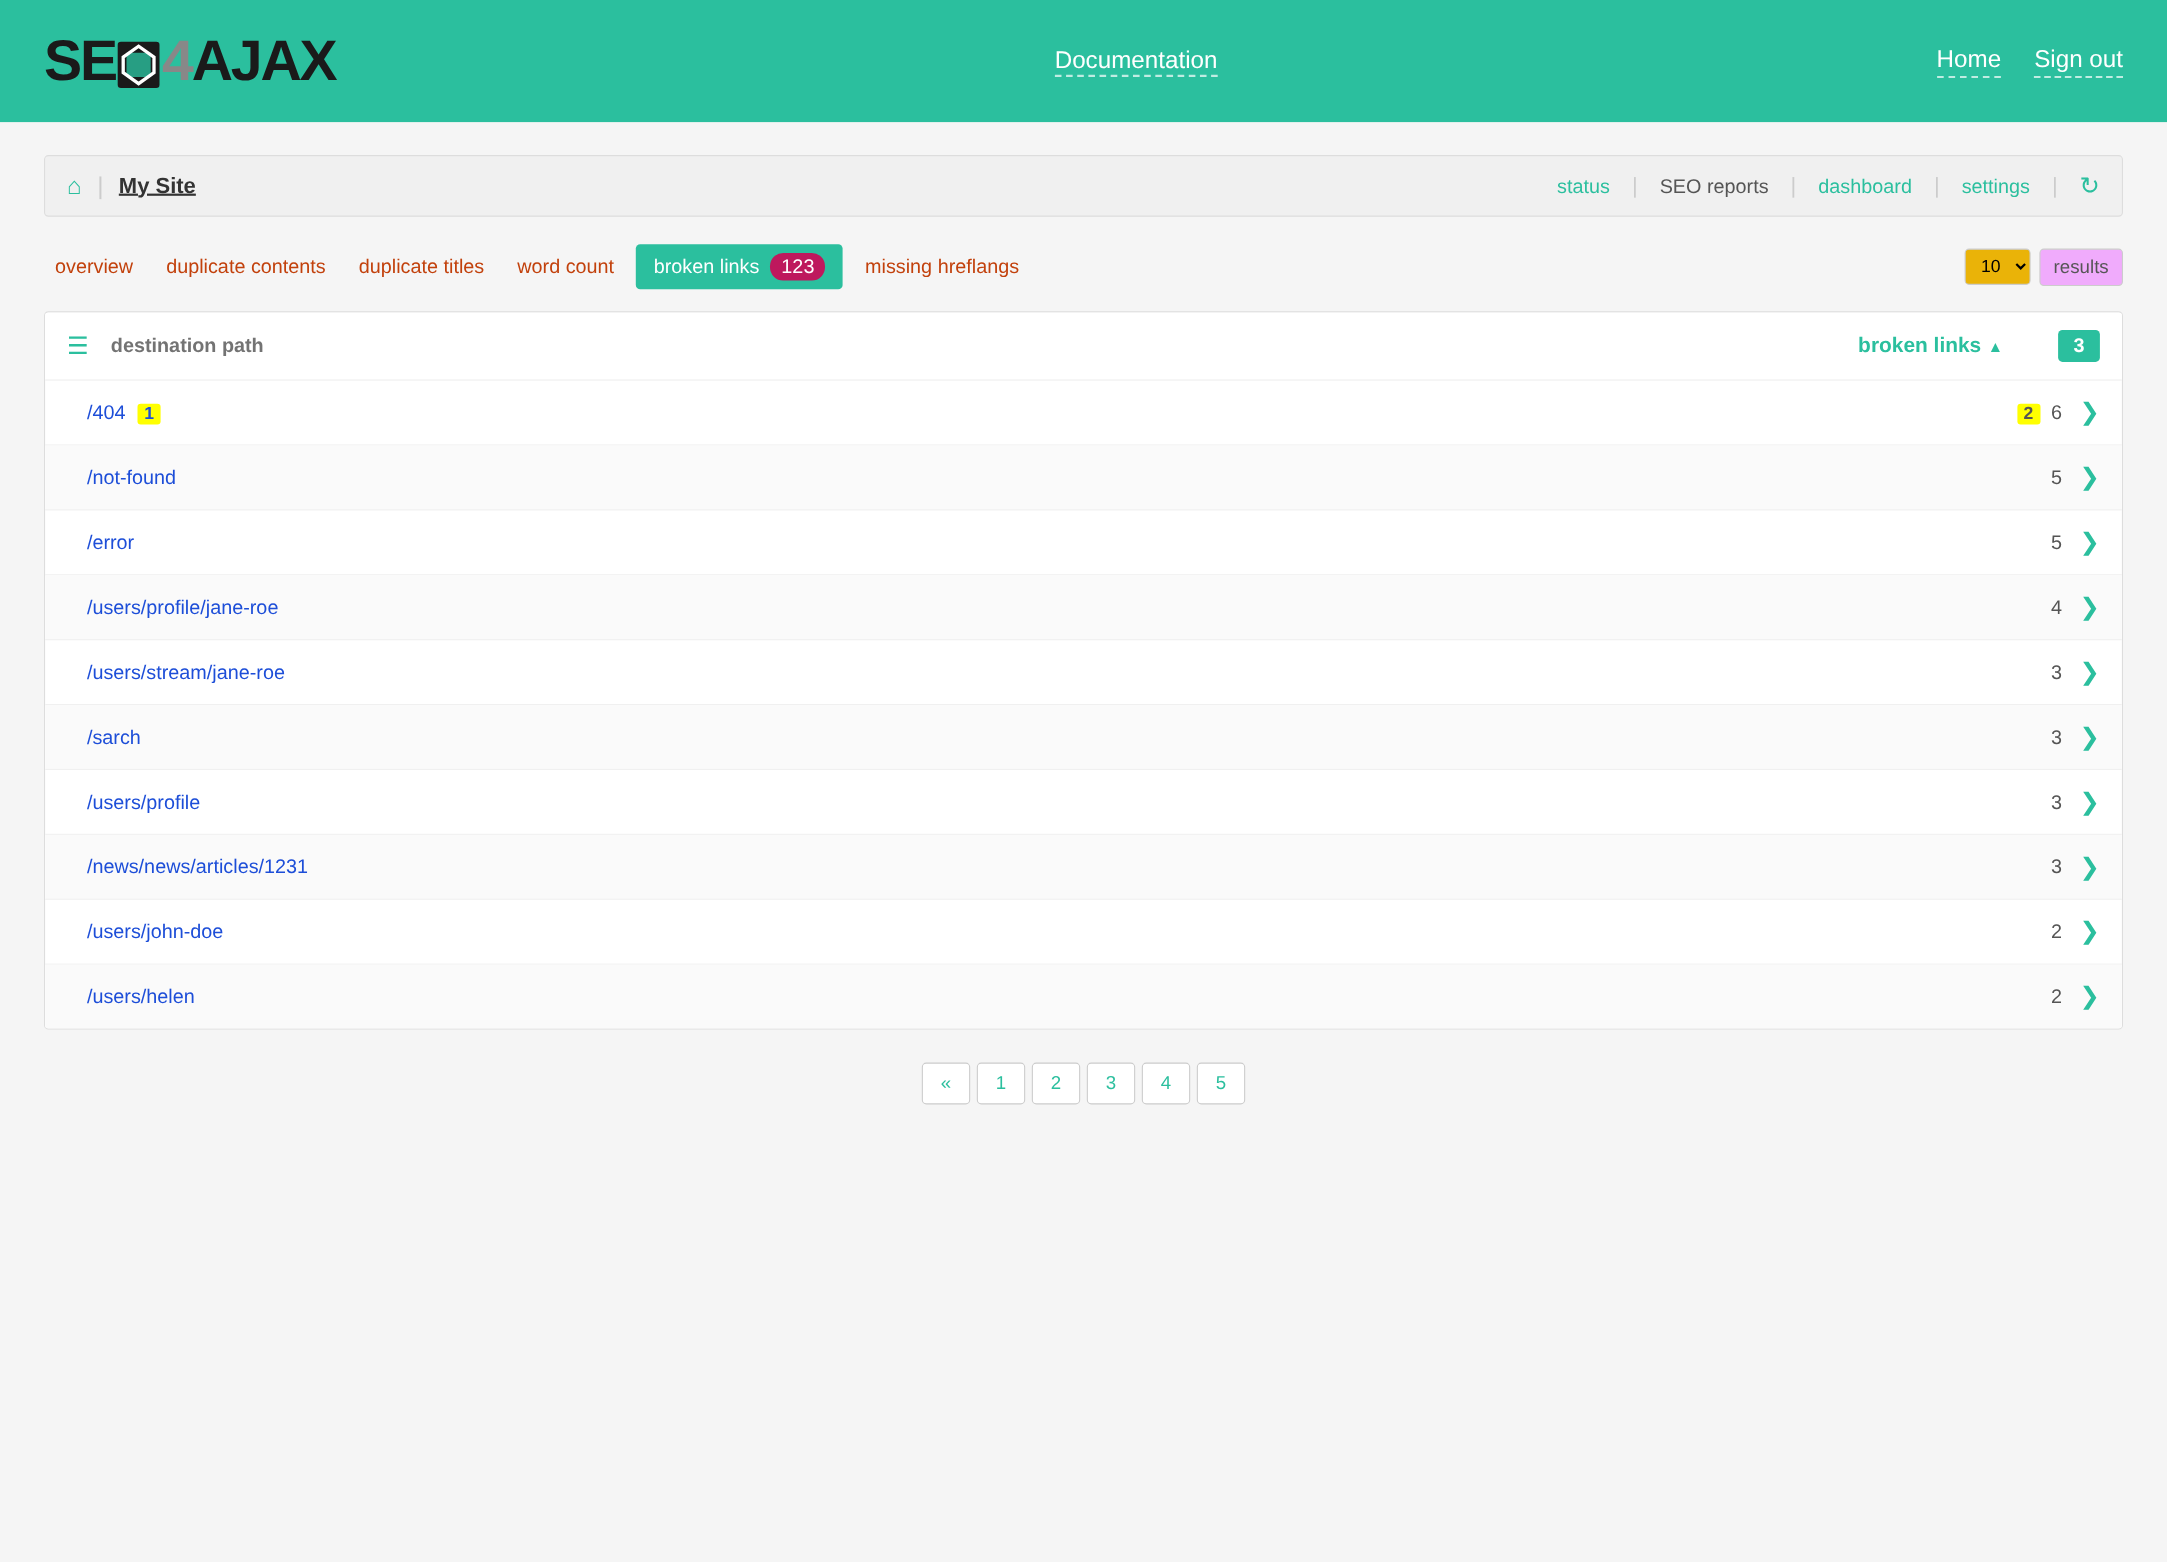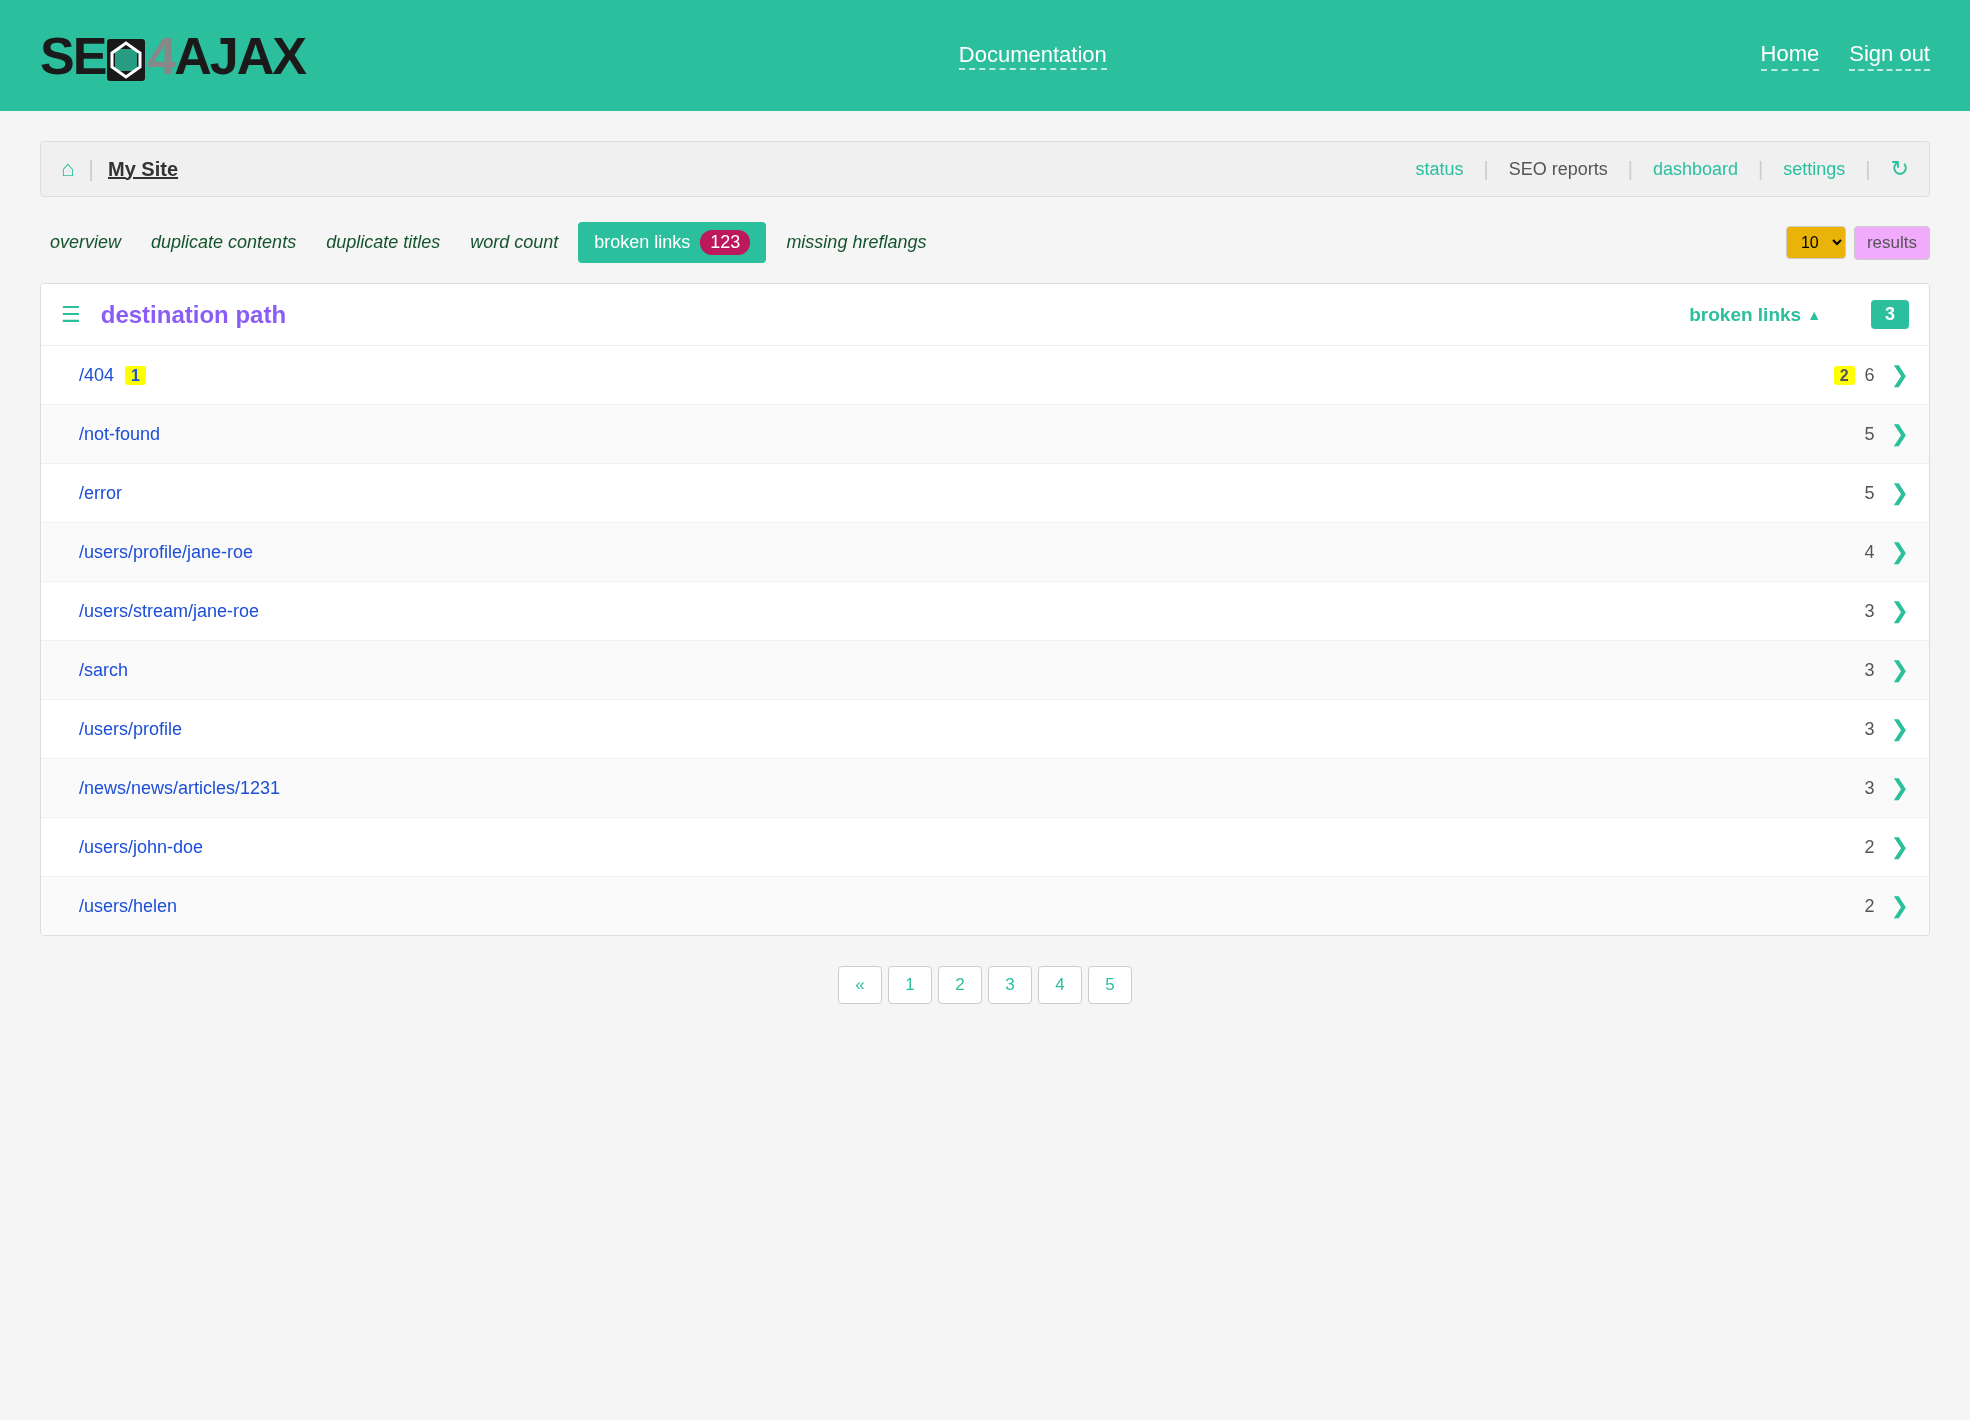--- a/index.html
+++ b/index.html
@@ -99,25 +99,24 @@
 
     
     .tabs {
       display: flex;
       align-items: center;
       gap: 10px;
       margin-bottom: 20px;
       flex-wrap: wrap;
     }
     .tab-link {
-      color: #14532d;
+      color: #c2410c;
       text-decoration: none;
       font-size: 18px;
       padding: 6px 10px;
-      font-style: italic;
     }
     .tab-active {
       background: #2bbf9e;
       color: white;
       border-radius: 4px;
       padding: 8px 16px;
       font-size: 18px;
       display: flex;
       align-items: center;
       gap: 10px;
@@ -168,23 +167,23 @@
       border-bottom: 1px solid #eee;
     }
     .menu-icon {
       color: #2bbf9e;
       font-size: 22px;
       margin-right: 20px;
       cursor: pointer;
     }
     .col-dest {
       flex: 1;
-      font-size: 24px;
+      font-size: 18px;
       font-weight: bold;
-      color: #8b5cf6;
+      color: #737373;
     }
     .col-broken {
       font-size: 19px;
       font-weight: bold;
       color: #2bbf9e;
       margin-right: 50px;
       display: flex;
       align-items: center;
       gap: 6px;
     }

